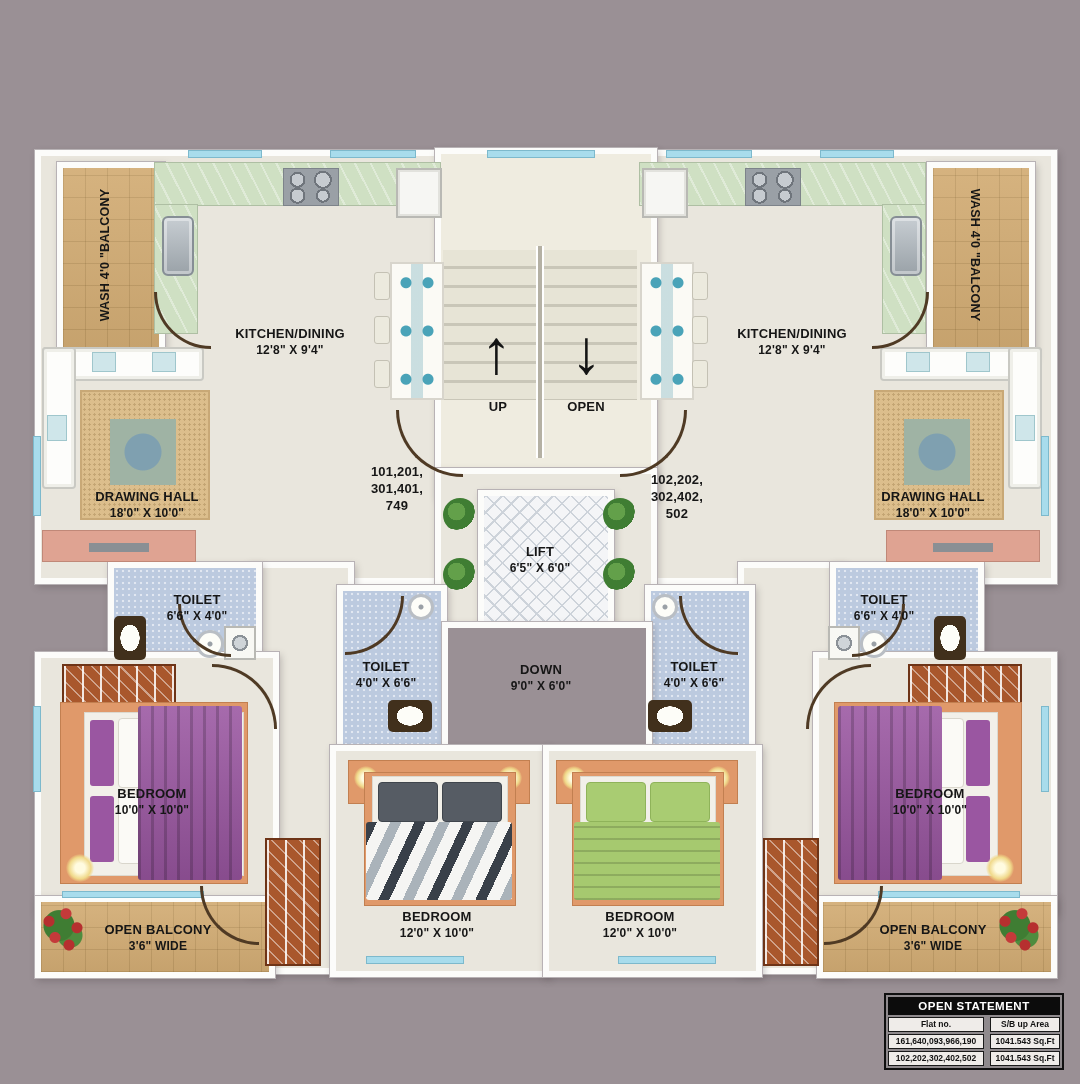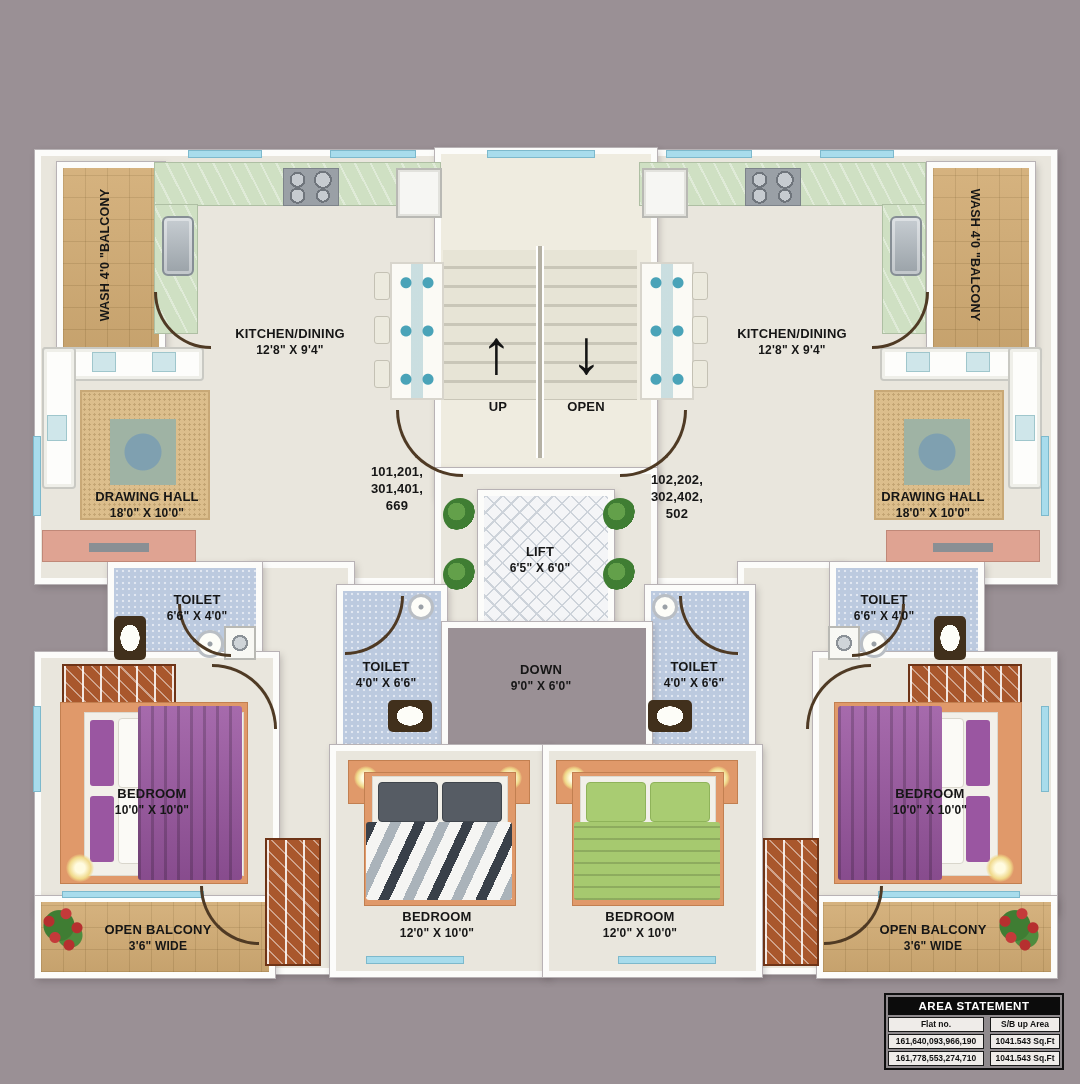--- a/index.html
+++ b/index.html
@@ -312,37 +312,37 @@
     <div class="dims">3'6" WIDE</div>
   </div>
   <div class="lbl" style="left:933px;top:938px;">
     <div>OPEN BALCONY</div>
     <div class="dims">3'6" WIDE</div>
   </div>
 
   <div class="lbl" style="left:397px;top:489px;">
     <div>101,201,</div>
     <div>301,401,</div>
-    <div>669</div>
+    <div>749</div>
   </div>
   <div class="lbl" style="left:677px;top:497px;">
     <div>102,202,</div>
     <div>302,402,</div>
     <div>502</div>
   </div>
 
   <div class="area-table">
-    <div class="area-title">AREA STATEMENT</div>
+    <div class="area-title">OPEN STATEMENT</div>
     <div class="area-row">
       <div class="area-cell ac1">Flat no.</div>
       <div class="area-cell ac2">S/B up Area</div>
     </div>
     <div class="area-row">
       <div class="area-cell ac1">161,640,093,966,190</div>
       <div class="area-cell ac2">1041.543 Sq.Ft</div>
     </div>
     <div class="area-row">
-      <div class="area-cell ac1">161,778,553,274,710</div>
+      <div class="area-cell ac1">102,202,302,402,502</div>
       <div class="area-cell ac2">1041.543 Sq.Ft</div>
     </div>
   </div>
 
 </div>
 
 </body></html>

